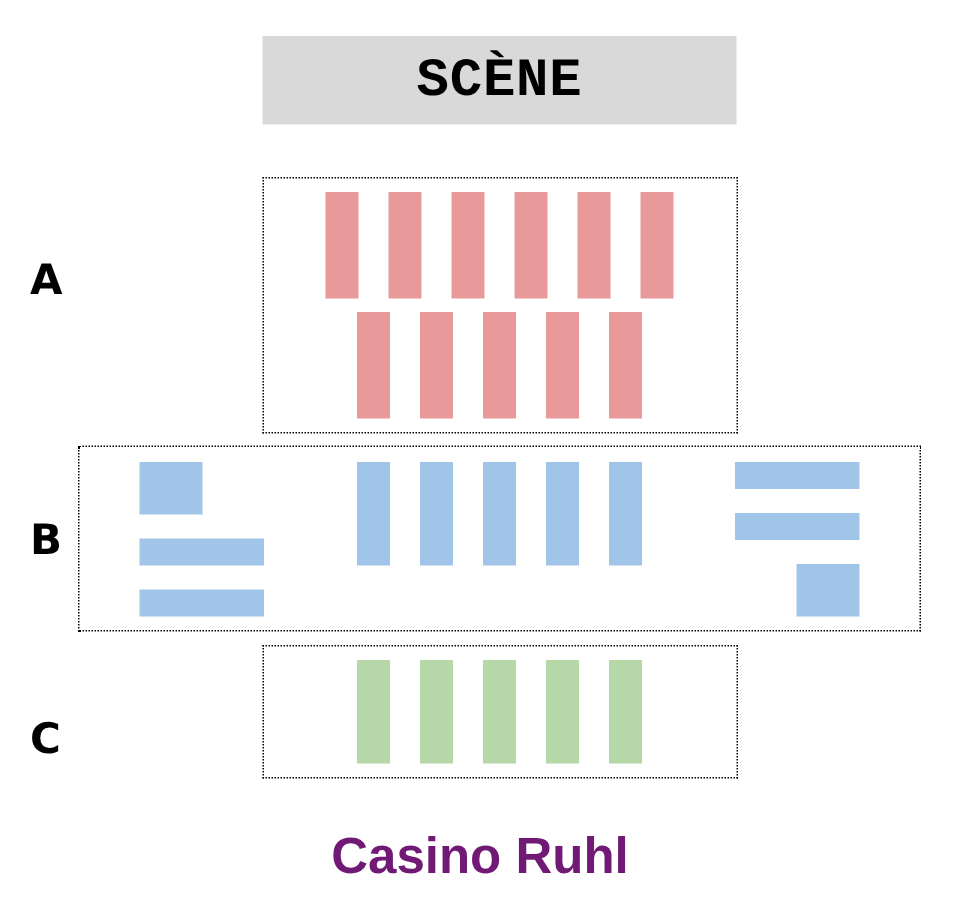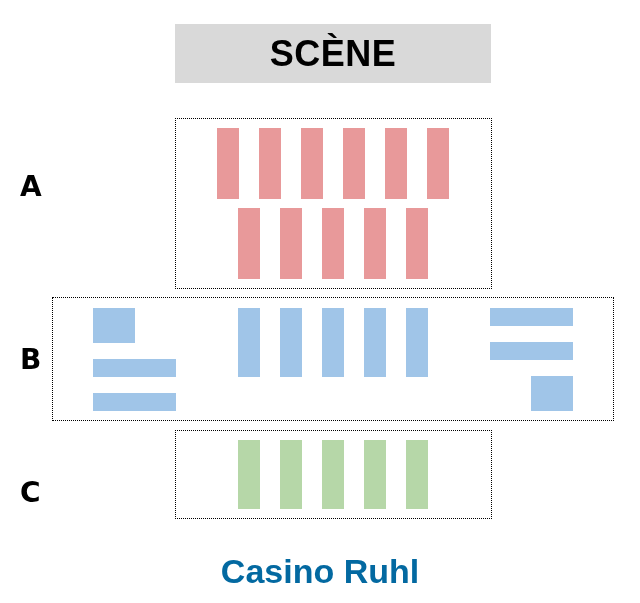--- a/index.html
+++ b/index.html
@@ -1,23 +1,23 @@
 <!DOCTYPE html>
 <html><head>
 <meta charset="utf-8">
 <style>
   html, body { margin:0; padding:0; background:#ffffff; }
   body { width:640px; height:603px; position:relative; overflow:hidden; font-family:"Liberation Sans", sans-serif; }
   .abs { position:absolute; }
   .stage { left:175px; top:24px; width:316px; height:59px; background:#d9d9d9; display:flex; align-items:center; justify-content:center; }
-  .stage span { font-family:Liberation Sans, sans-serif; font-weight:bold; font-size:36px; color:#000; letter-spacing:0.5px; }
+  .stage span { font-family:Liberation Mono, monospace; font-weight:bold; font-size:36px; color:#000; letter-spacing:0.5px; }
   .section-box { border:1.5px dashed #000; border-style:dotted; box-sizing:border-box; }
   .label { font-family:"DejaVu Sans", sans-serif; font-weight:bold; font-size:28px; color:#000; }
   .seat { position:absolute; }
-  .venue { left:0; width:640px; top:552px; text-align:center; font-family:"Liberation Sans", sans-serif; font-weight:bold; font-size:34px; color:#0369a1; }
+  .venue { left:0; width:640px; top:552px; text-align:center; font-family:"Liberation Sans", sans-serif; font-weight:bold; font-size:34px; color:#701a75; }
 </style>
 </head>
 <body>
 
 <div class="abs stage">
   <span>SCÈNE</span>
 </div>
 
 <div class="abs label" style="left:20px;top:170px;">A</div>
 <div class="abs section-box" style="left:175px;top:118px;width:317px;height:171px;"></div>

